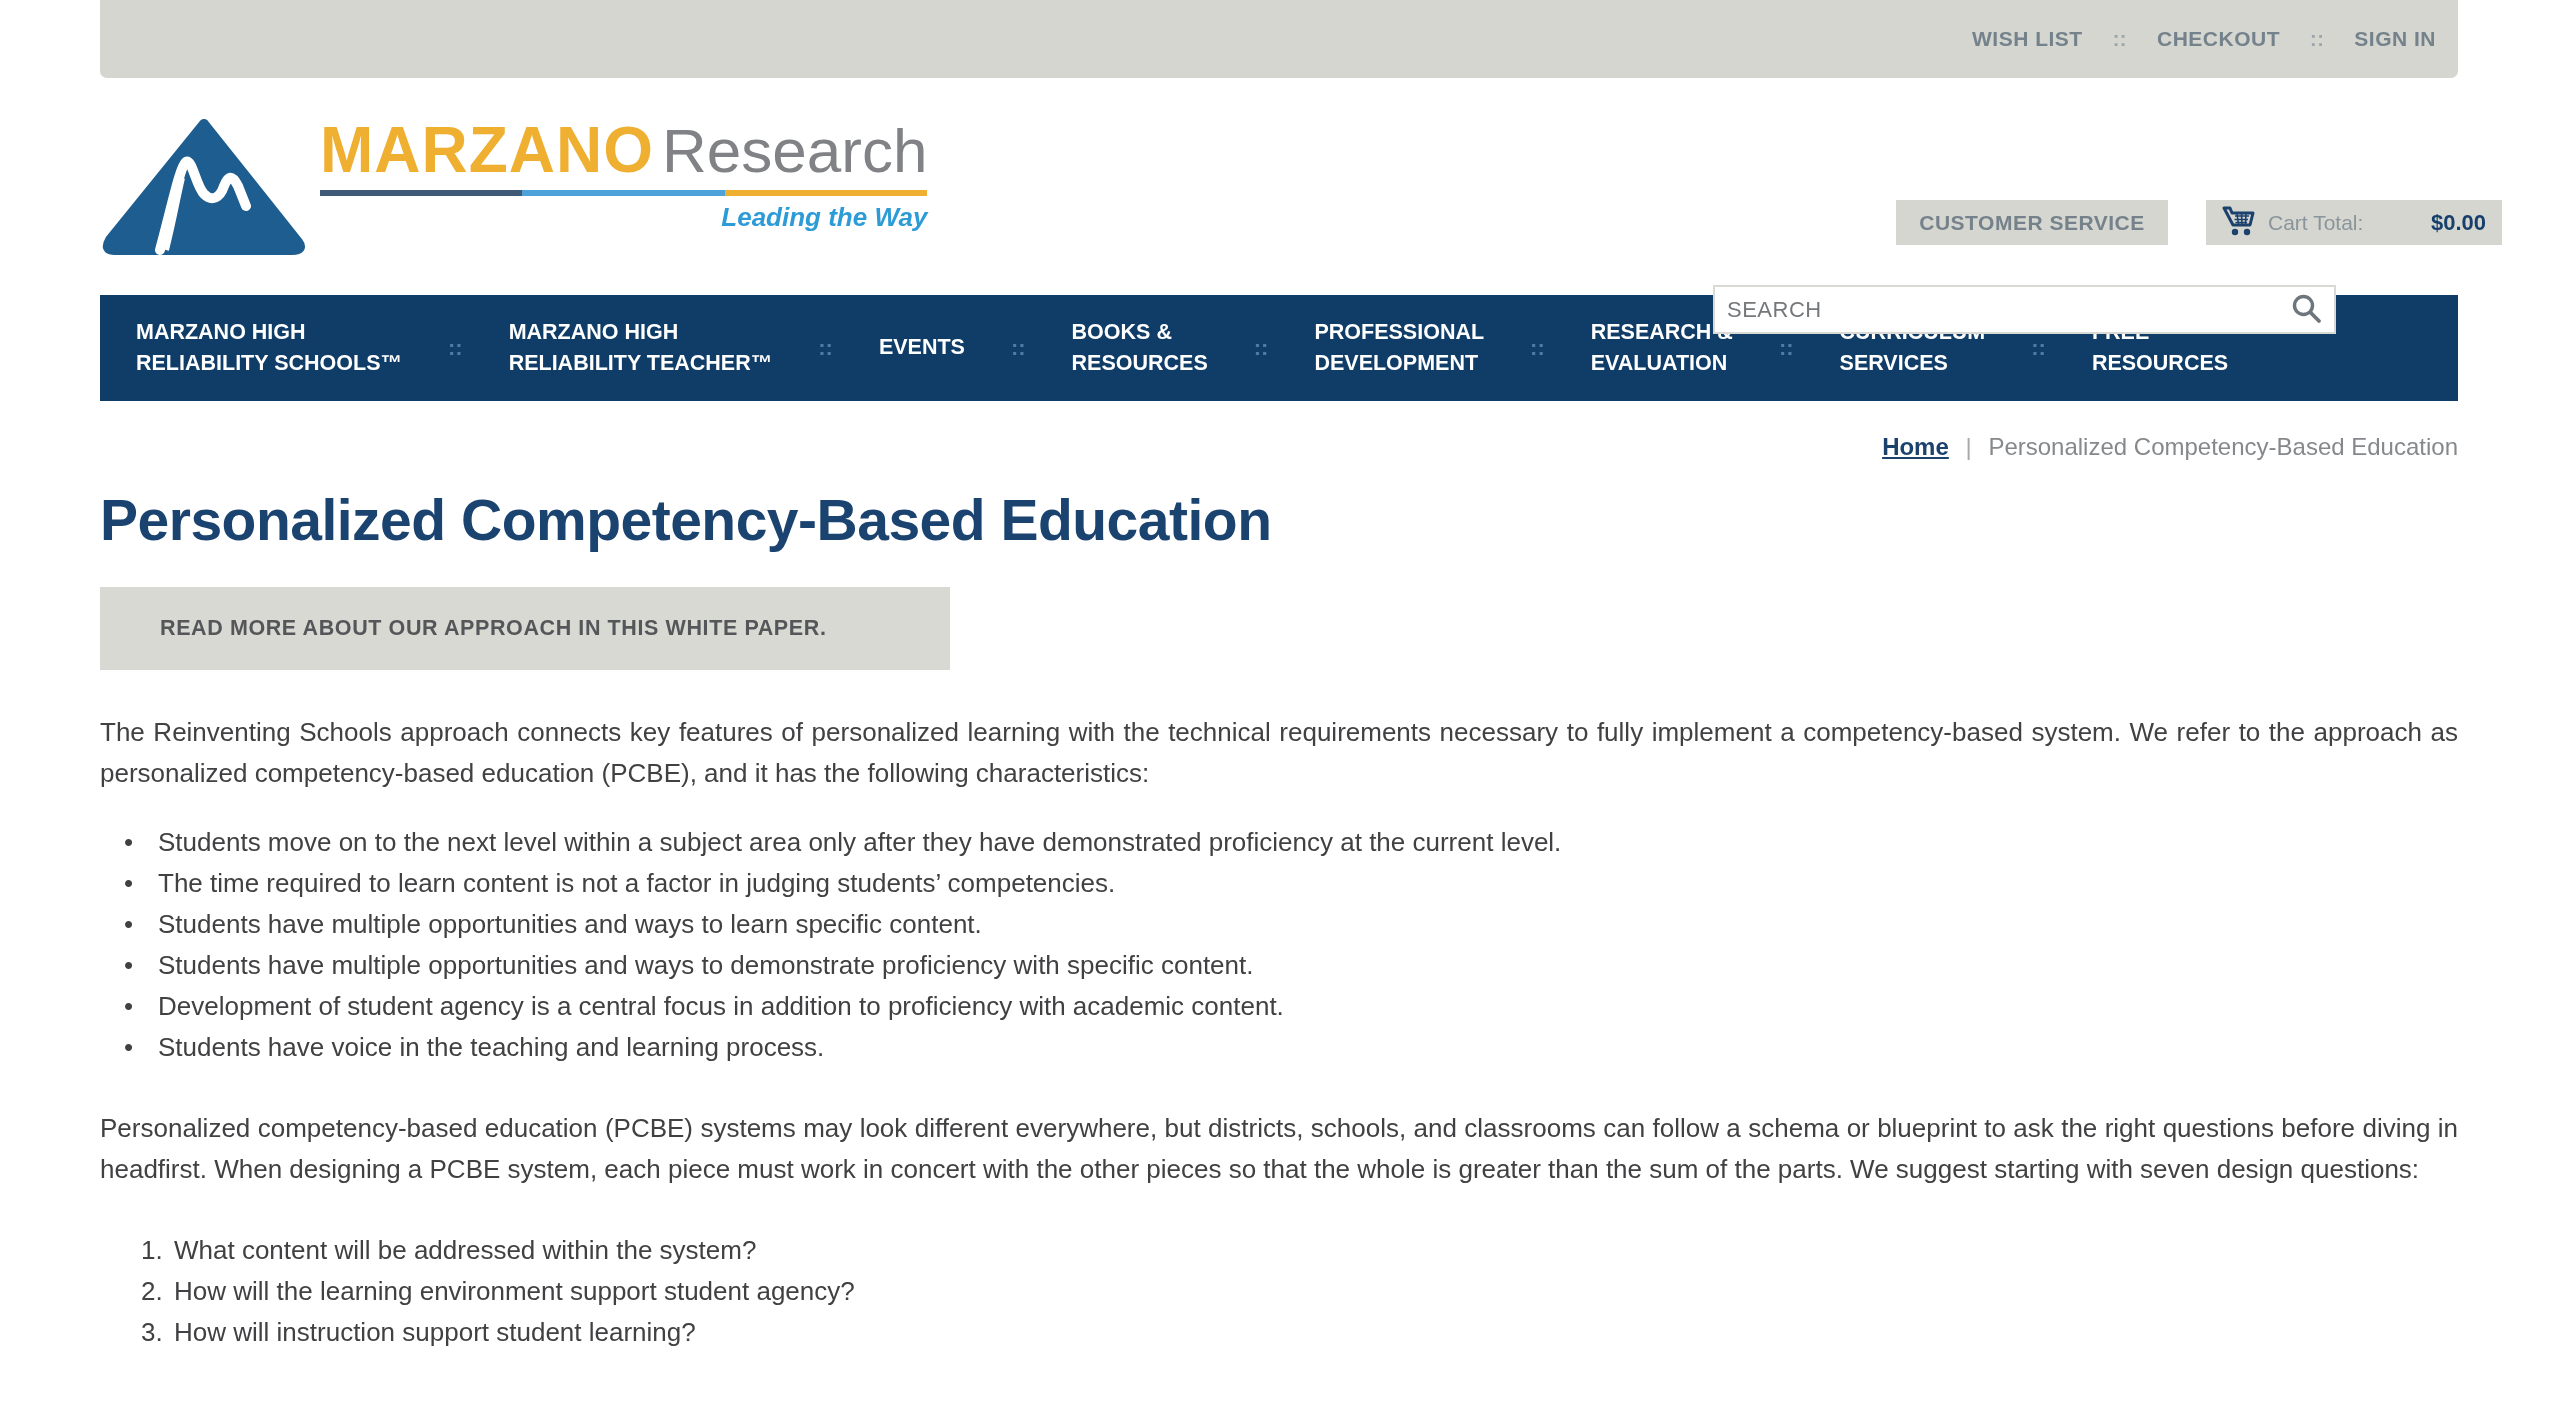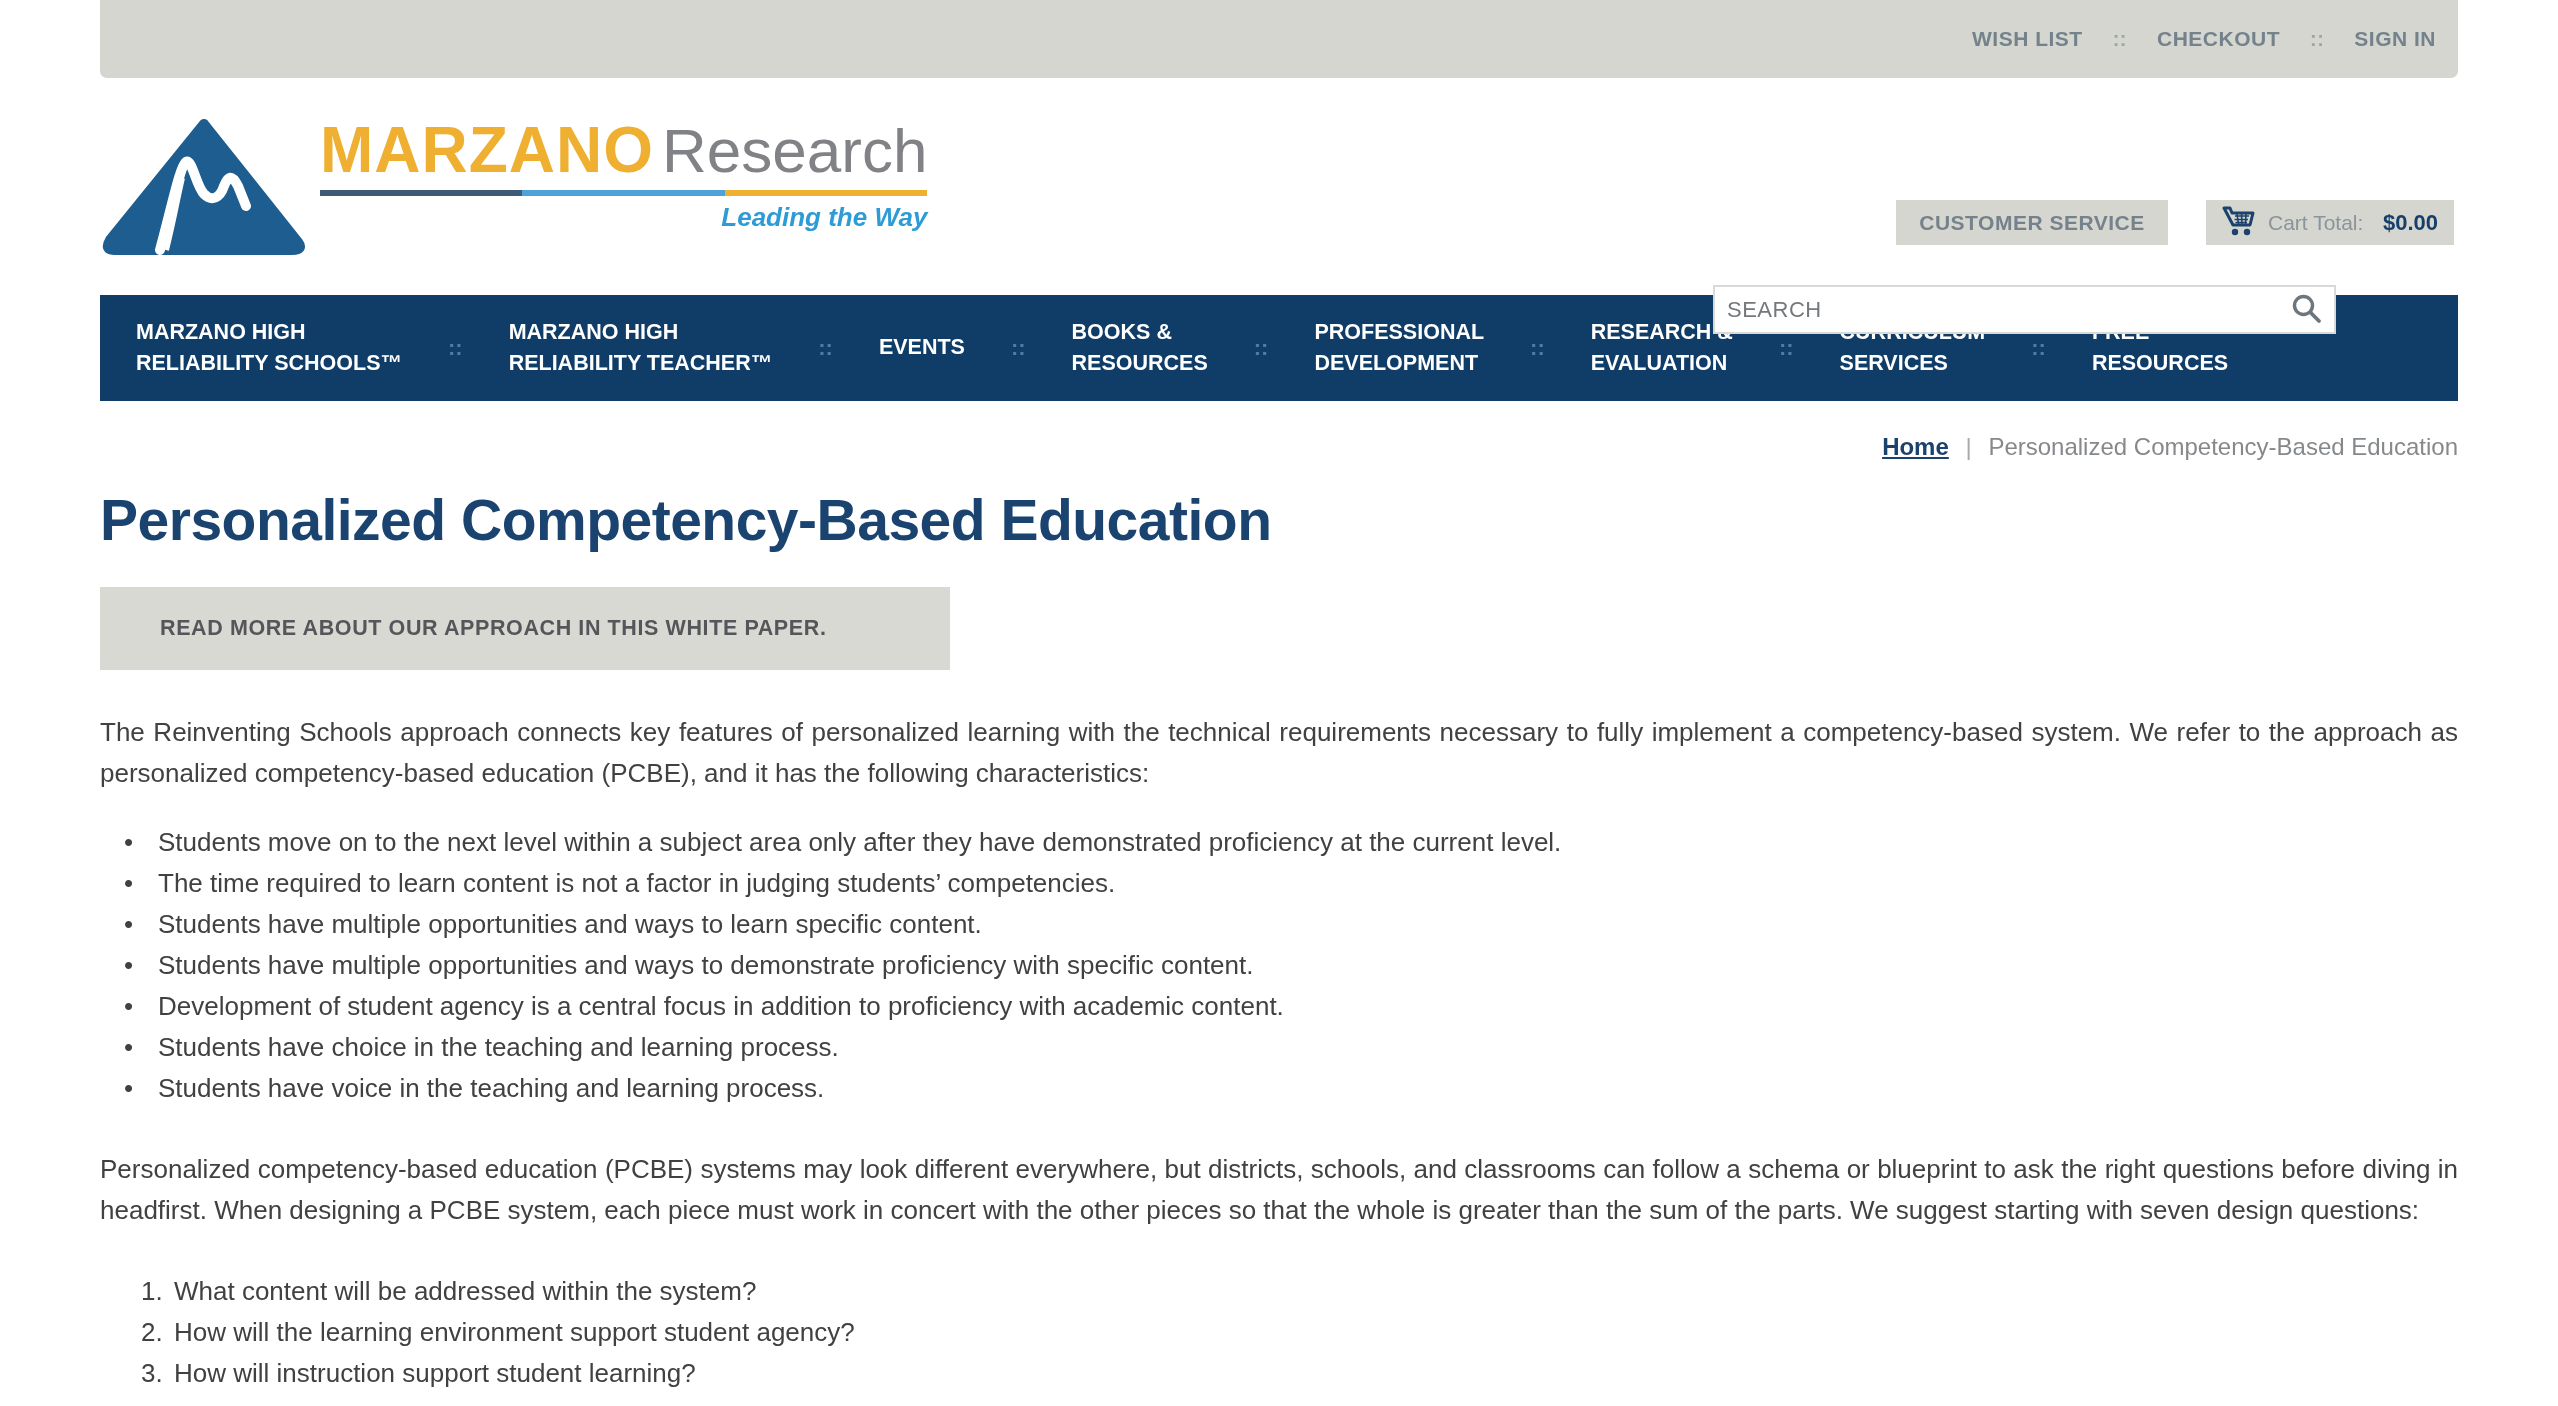--- a/index.html
+++ b/index.html
@@ -24,21 +24,21 @@
   .brand-bar { display: flex; height: 6px; margin-top: 8px; width: 100%; }
   .brand-bar .seg1 { flex: 1; background: #3e5a76; }
   .brand-bar .seg2 { flex: 1; background: #4da3d9; }
   .brand-bar .seg3 { flex: 1; background: #efaf31; }
   .tagline { text-align: right; font-size: 26px; font-style: italic; font-weight: bold;
     color: #2d9bd6; margin-top: 6px; }
 
   .customer-service { position: absolute; left: 1896px; top: 122px; width: 272px; height: 45px;
     background: #d5d6d0; border: none; color: #75828b; font-family: inherit;
     font-size: 21px; font-weight: bold; letter-spacing: 0.5px; cursor: pointer; }
-  .cart-box { position: absolute; left: 2206px; top: 122px; width: 248px; height: 45px;
+  .cart-box { position: absolute; left: 2206px; top: 122px; width: 296px; height: 45px;
     background: #d5d6d0; display: flex; align-items: center; padding: 0 16px; gap: 12px; cursor: pointer; }
   .cart-label { font-size: 21px; color: #8a949b; flex: 1; }
   .cart-total { font-size: 22px; font-weight: bold; color: #163f6c; }
 
   .search-box { position: absolute; left: 1713px; top: 207px; width: 623px; height: 49px;
     background: #ffffff; border: 2px solid #d9d9d6; display: flex; align-items: center; padding: 0 12px; }
   .search-box input { flex: 1; border: none; outline: none; font-family: inherit;
     font-size: 22px; color: #6c6f72; background: transparent; }
   .search-box input::placeholder { color: #75787b; letter-spacing: 0.5px; opacity: 1; }
   .search-btn { background: none; border: none; cursor: pointer; display: flex; align-items: center; }
@@ -195,21 +195,20 @@
   </div>
 
   <p class="body-text para1">The Reinventing Schools approach connects key features of personalized learning with the technical requirements necessary to fully implement a competency-based system. We refer to the approach as personalized competency-based education (PCBE), and it has the following characteristics:</p>
 
   <ul class="char-list">
     <li>Students move on to the next level within a subject area only after they have demonstrated proficiency at the current level.</li>
     <li>The time required to learn content is not a factor in judging students’ competencies.</li>
     <li>Students have multiple opportunities and ways to learn specific content.</li>
     <li>Students have multiple opportunities and ways to demonstrate proficiency with specific content.</li>
     <li>Development of student agency is a central focus in addition to proficiency with academic content.</li>
-    <li>Students have choice in the teaching and learning process.</li>
     <li>Students have voice in the teaching and learning process.</li>
   </ul>
 
   <p class="body-text para2">Personalized competency-based education (PCBE) systems may look different everywhere, but districts, schools, and classrooms can follow a schema or blueprint to ask the right questions before diving in headfirst. When designing a PCBE system, each piece must work in concert with the other pieces so that the whole is greater than the sum of the parts. We suggest starting with seven design questions:</p>
 
   <ol class="question-list">
     <li>What content will be addressed within the system?</li>
     <li>How will the learning environment support student agency?</li>
     <li>How will instruction support student learning?</li>
   </ol>

